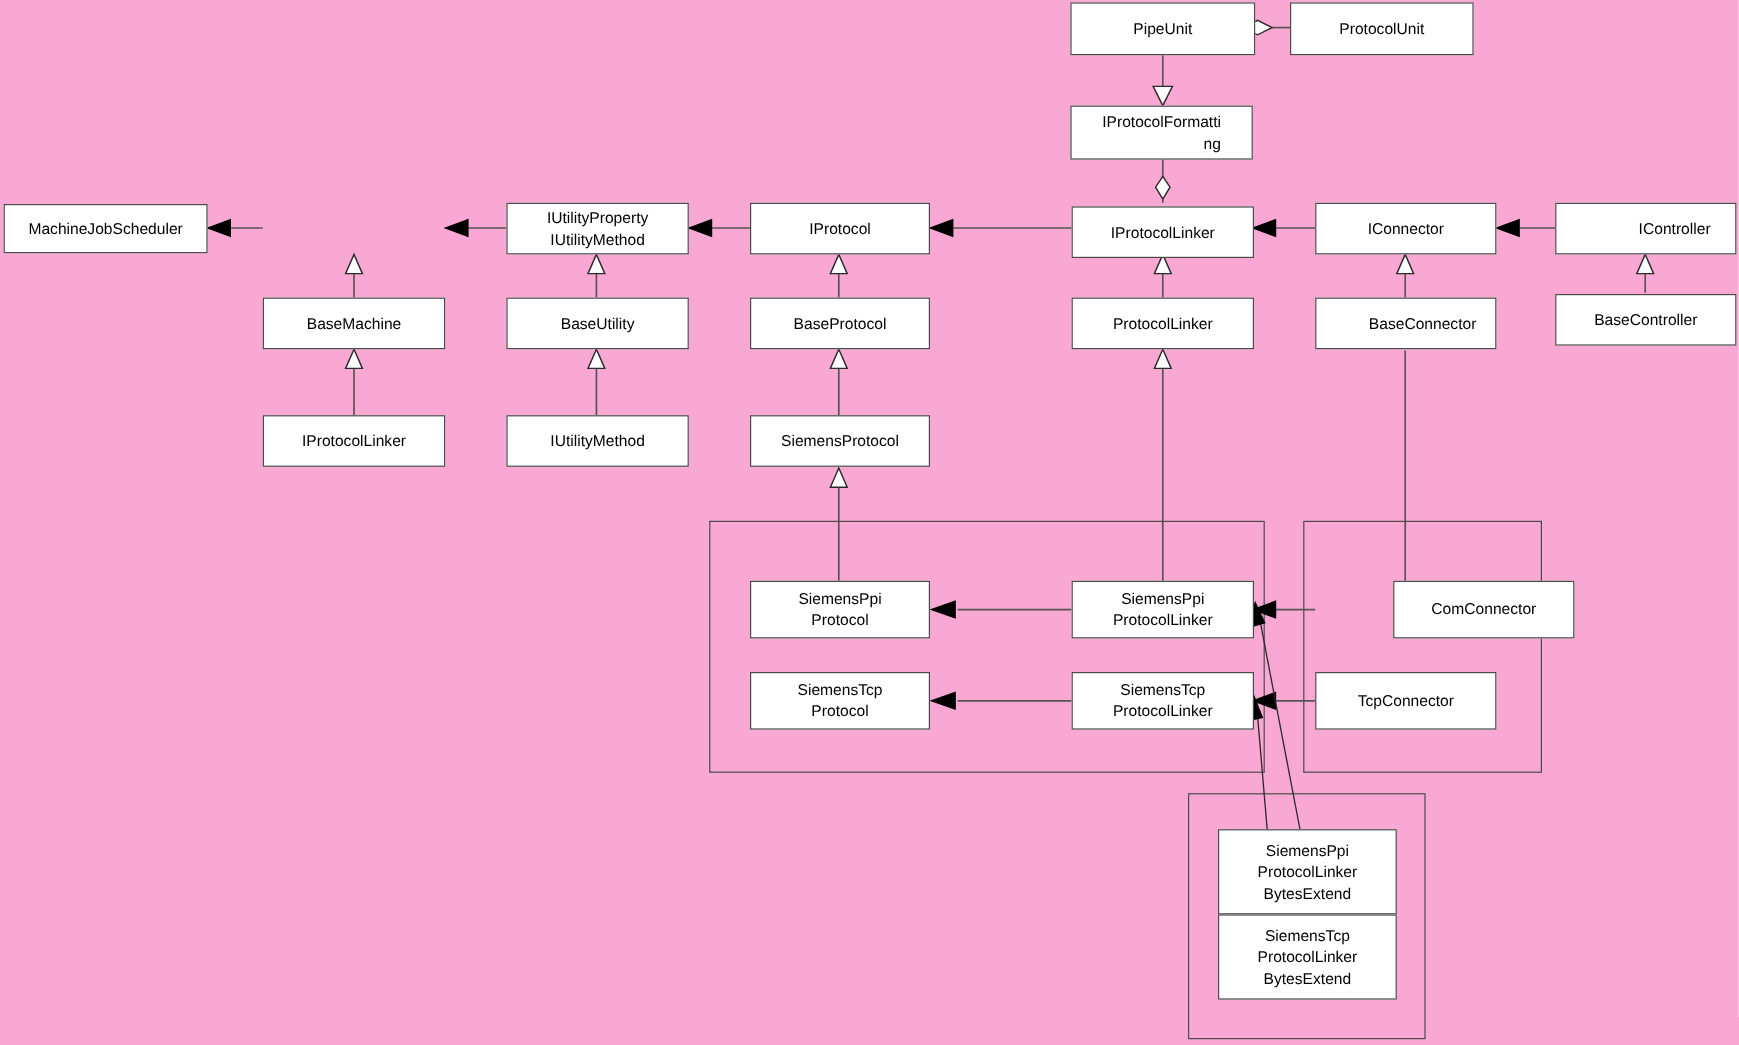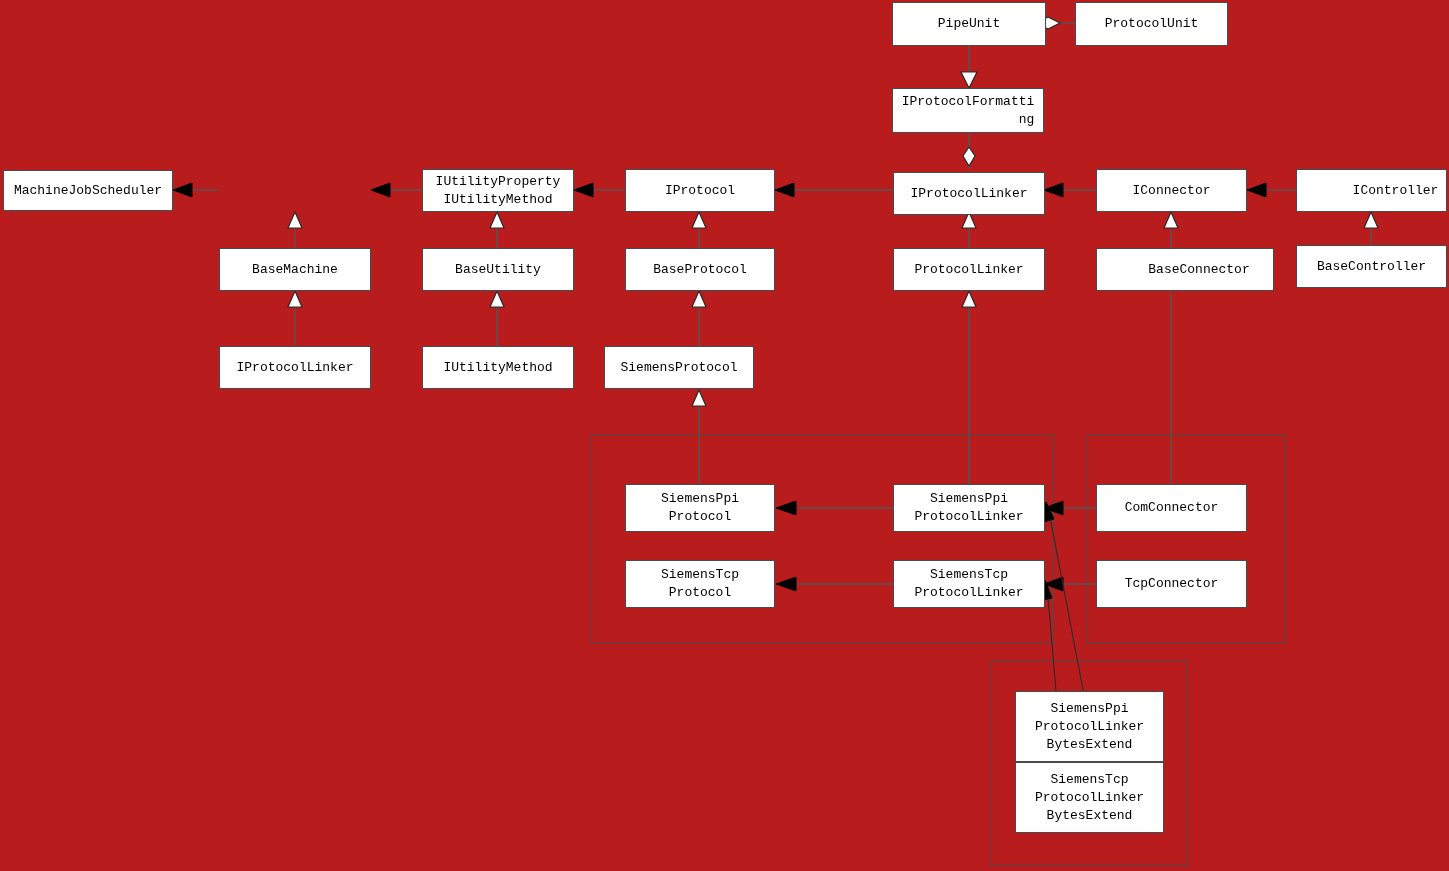--- a/index.html
+++ b/index.html
@@ -1,21 +1,21 @@
 <!DOCTYPE html>
 <html><head>
 <meta charset="utf-8">
 <style>
   html,body{margin:0;padding:0;background:#ffffff;}
   #canvas{
     position:relative;
     width:1449px;
     height:871px;
-    background:#b91c1c;
-    font-family:Liberation Mono, monospace;
+    background:#f9a8d4;
+    font-family:Liberation Sans, sans-serif;
     overflow:hidden;
   }
   .node{
     position:absolute;
     box-sizing:border-box;
     border:1px solid #4a4a4a;
     background:#ffffff;
     color:#000000;
     display:flex;
     align-items:center;
@@ -167,43 +167,43 @@
   <div class="node" style="left:1296px;top:169px;width:151px;height:43px;padding-left:48px;">IController</div>
 
   <div class="node" style="left:219px;top:248px;width:152px;height:43px;">BaseMachine</div>
 
   <div class="node" style="left:422px;top:248px;width:152px;height:43px;">BaseUtility</div>
 
   <div class="node" style="left:625px;top:248px;width:150px;height:43px;">BaseProtocol</div>
 
   <div class="node" style="left:893px;top:248px;width:152px;height:43px;">ProtocolLinker</div>
 
-  <div class="node" style="left:1096px;top:248px;width:178px;height:43px;padding-left:28px;">BaseConnector</div>
+  <div class="node" style="left:1096px;top:248px;width:151px;height:43px;padding-left:28px;">BaseConnector</div>
 
   <div class="node" style="left:1296px;top:245px;width:151px;height:43px;">BaseController</div>
 
   <div class="node" style="left:219px;top:346px;width:152px;height:43px;">IProtocolLinker</div>
 
   <div class="node" style="left:422px;top:346px;width:152px;height:43px;">IUtilityMethod</div>
 
-  <div class="node" style="left:604px;top:346px;width:150px;height:43px;">SiemensProtocol</div>
+  <div class="node" style="left:625px;top:346px;width:150px;height:43px;">SiemensProtocol</div>
 
   <div class="node" style="left:625px;top:484px;width:150px;height:48px;">SiemensPpi
 Protocol</div>
 
   <div class="node" style="left:625px;top:560px;width:150px;height:48px;">SiemensTcp
 Protocol</div>
 
   <div class="node" style="left:893px;top:484px;width:152px;height:48px;">SiemensPpi
 ProtocolLinker</div>
 
   <div class="node" style="left:893px;top:560px;width:152px;height:48px;">SiemensTcp
 ProtocolLinker</div>
 
-  <div class="node" style="left:1096px;top:484px;width:151px;height:48px;">ComConnector</div>
+  <div class="node" style="left:1161px;top:484px;width:151px;height:48px;">ComConnector</div>
 
   <div class="node" style="left:1096px;top:560px;width:151px;height:48px;">TcpConnector</div>
 
   <div class="node" style="left:1015px;top:691px;width:149px;height:71px;">SiemensPpi
 ProtocolLinker
 BytesExtend</div>
 
   <div class="node" style="left:1015px;top:762px;width:149px;height:71px;">SiemensTcp
 ProtocolLinker
 BytesExtend</div>

